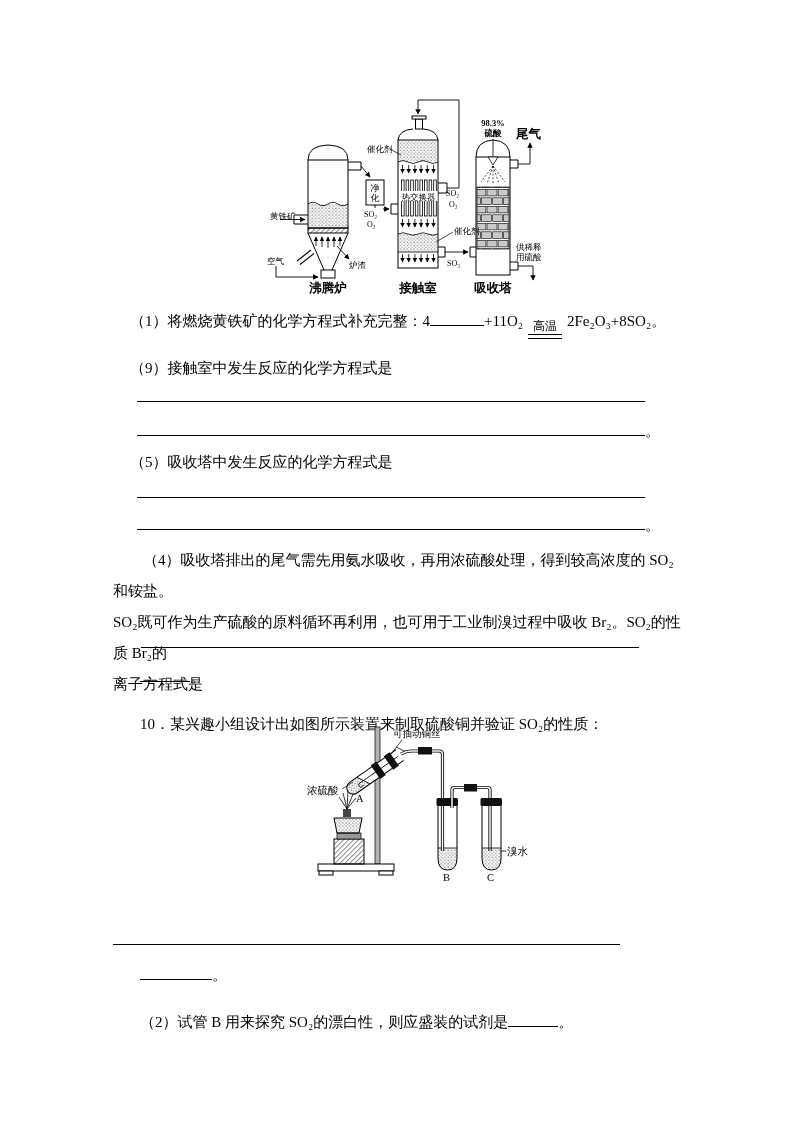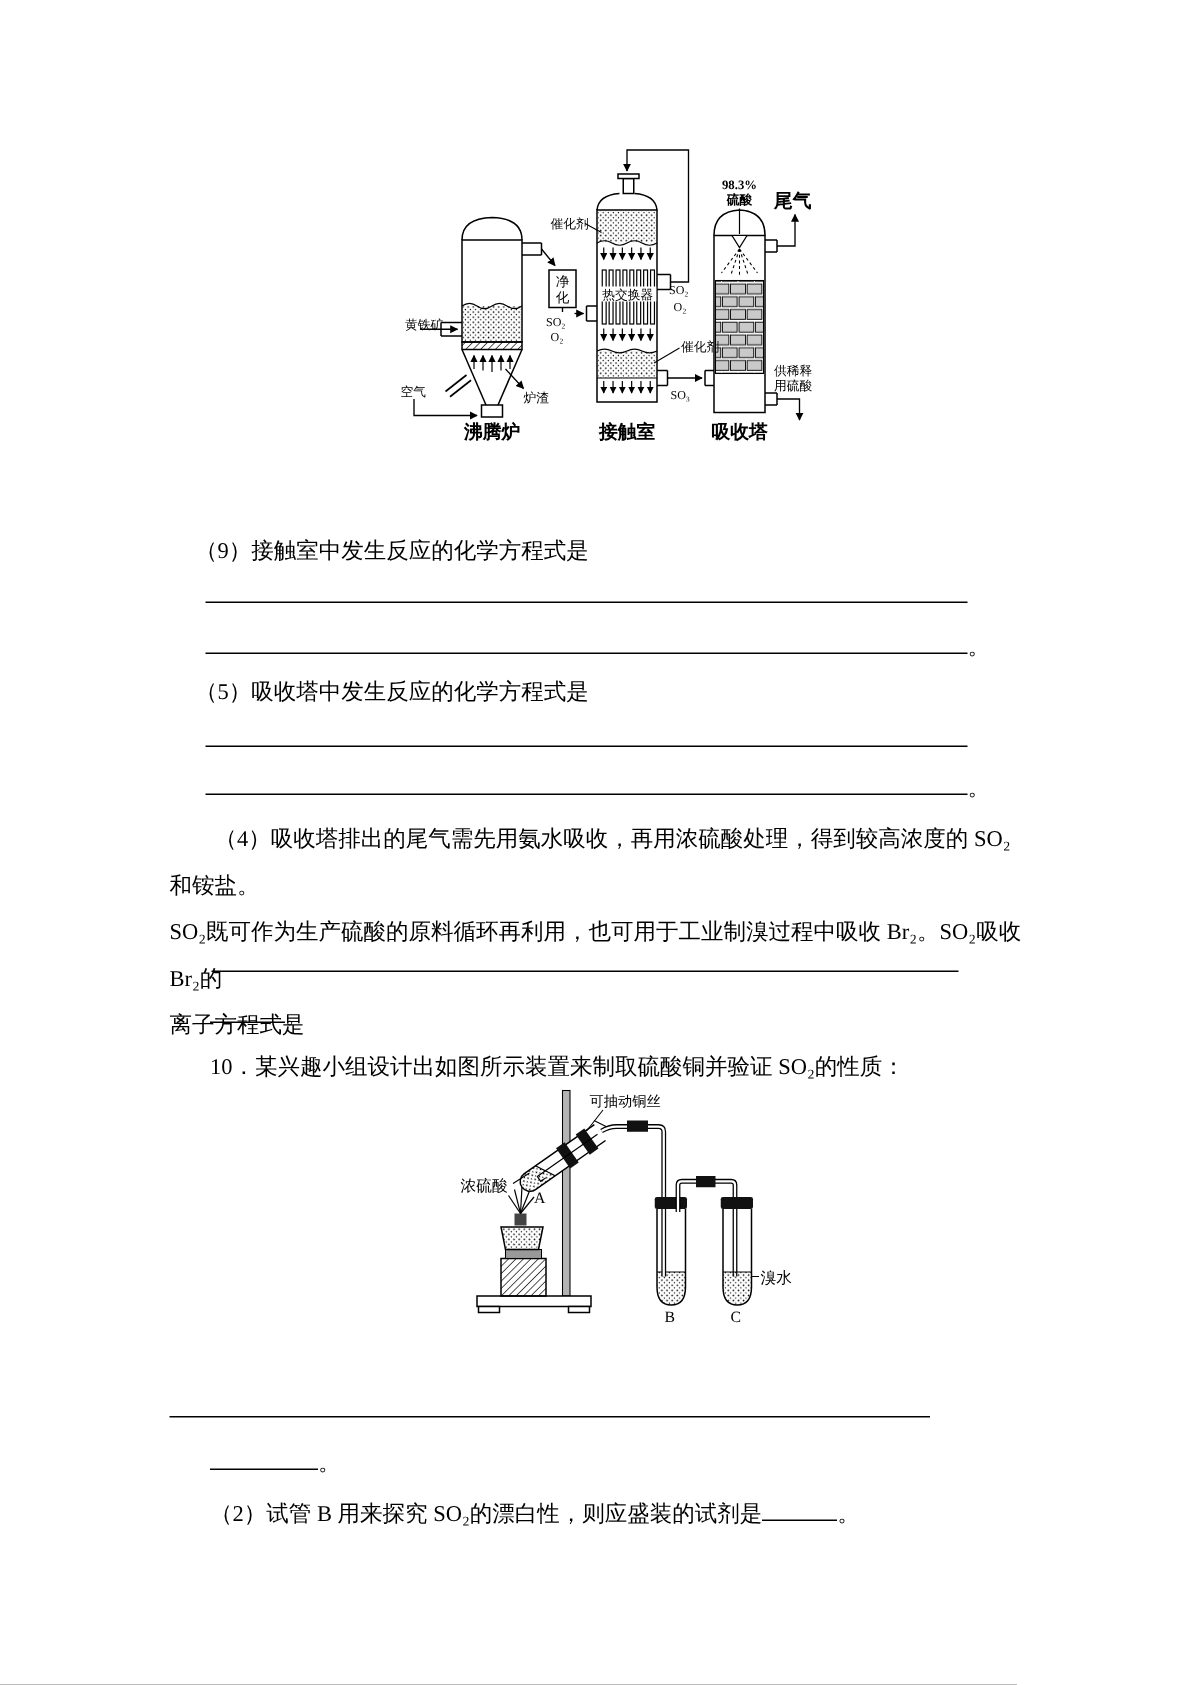--- a/index.html
+++ b/index.html
@@ -1,20 +1,20 @@
 <!DOCTYPE html>
 <html><head>
 <meta charset="utf-8">
 <style>
   html,body{margin:0;padding:0;background:#888;}
   .page{position:relative;width:794px;height:1123px;background:#fff;margin:0 auto;
         font-family:"Liberation Serif","DejaVu Serif",serif;font-size:15px;color:#000;overflow:hidden;}
   .tline{position:absolute;left:113px;width:568px;line-height:24px;white-space:nowrap;}
   .ind17{padding-left:17px;}
-  .ind27{padding-left:27px;}
+  .ind27{padding-left:27px;margin-top:12px;}
   .para{position:absolute;left:113px;width:568px;line-height:31px;}
   .para .l1{text-indent:30px;}
   .rule{position:absolute;border-top:1px solid #000;height:0;}
   .ruleper{position:absolute;white-space:nowrap;}
   .bl{display:inline-block;border-bottom:1px solid #000;height:14px;vertical-align:baseline;}
   .cond{display:inline-block;text-align:center;vertical-align:-4px;margin:0 5px;}
   .cond-t{display:block;font-size:12px;line-height:13px;}
   .cond-eq{display:block;width:34px;height:3px;border-top:1.3px solid #000;border-bottom:1.3px solid #000;margin:1px auto 0;}
   .just{position:absolute;left:113px;width:568px;padding-left:30px;box-sizing:content-box;
         text-align:justify;text-align-last:justify;line-height:24px;width:538px;}
@@ -198,40 +198,43 @@
     <text x="197" y="171" font-size="8">SO₃</text>
     <text x="168" y="197" font-size="12.5" font-weight="bold" text-anchor="middle">接触室</text>
     <text x="243" y="31" font-size="8.5" font-weight="bold" text-anchor="middle">98.3%</text>
     <text x="243" y="41" font-size="8.5" font-weight="bold" text-anchor="middle">硫酸</text>
     <text x="266" y="43" font-size="12.5" font-weight="bold">尾气</text>
     <text x="266" y="155" font-size="8.5">供稀释</text>
     <text x="266" y="165" font-size="8.5">用硫酸</text>
     <text x="243" y="197" font-size="12.5" font-weight="bold" text-anchor="middle">吸收塔</text>
   </svg>
 
+  <div class="tline ind17" style="top:309px;">
+    <span>（1）将燃烧黄铁矿的化学方程式补充完整：4</span><span class="bl" style="width:54px;"></span><span>+11O₂</span><span class="cond"><span class="cond-t">高温</span><span class="cond-eq"></span></span><span>2Fe₂O₃+8SO₂。</span>
+  </div>
 
   <div class="tline ind17" style="top:356px;">
     <span>（9）接触室中发生反应的化学方程式是</span>
   </div>
   <div class="rule" style="top:401px;left:137px;width:508px;"></div>
   <div class="ruleper" style="top:421px;left:137px;">
     <span class="bl" style="width:508px;"></span><span>。</span>
   </div>
 
   <div class="tline ind17" style="top:450px;">
     <span>（5）吸收塔中发生反应的化学方程式是</span>
   </div>
   <div class="rule" style="top:497px;left:137px;width:508px;"></div>
   <div class="ruleper" style="top:515px;left:137px;">
     <span class="bl" style="width:508px;"></span><span>。</span>
   </div>
 
   <div class="para" style="top:545px;">
     <div class="l1">（4）吸收塔排出的尾气需先用氨水吸收，再用浓硫酸处理，得到较高浓度的 SO₂和铵盐。</div>
-    <div>SO₂既可作为生产硫酸的原料循环再利用，也可用于工业制溴过程中吸收 Br₂。SO₂吸收 Br₂的</div>
+    <div>SO₂既可作为生产硫酸的原料循环再利用，也可用于工业制溴过程中吸收 Br₂。SO₂的性质 Br₂的</div>
     <div>离子方程式是</div>
   </div>
   <div class="rule" style="top:647px;left:141px;width:498px;"></div>
   <div class="ruleper" style="top:667px;left:140px;">
     <span class="bl" style="width:50px;"></span><span>。</span>
   </div>
 
   <div class="tline ind27" style="top:700px;">
     <span>10．某兴趣小组设计出如图所示装置来制取硫酸铜并验证 SO₂的性质：</span>
   </div>

